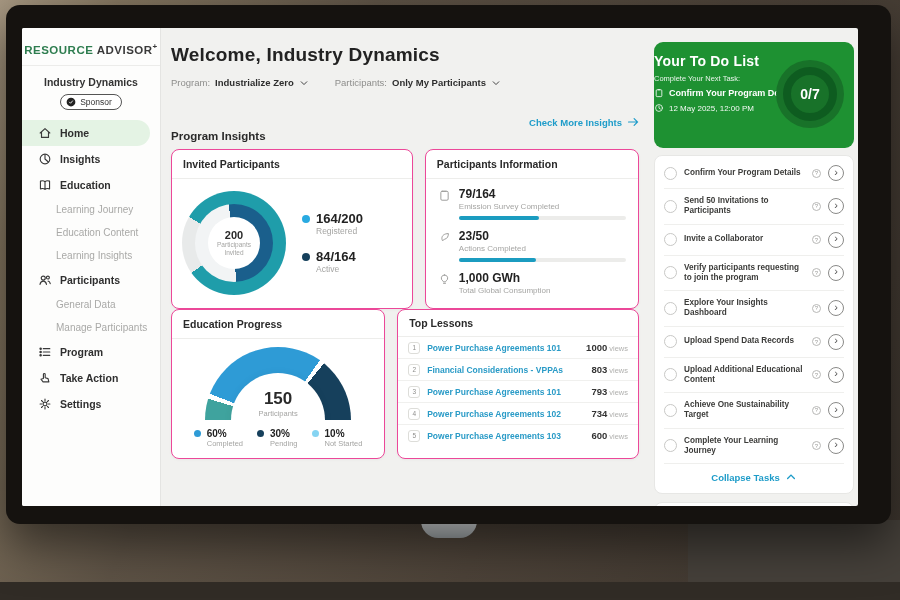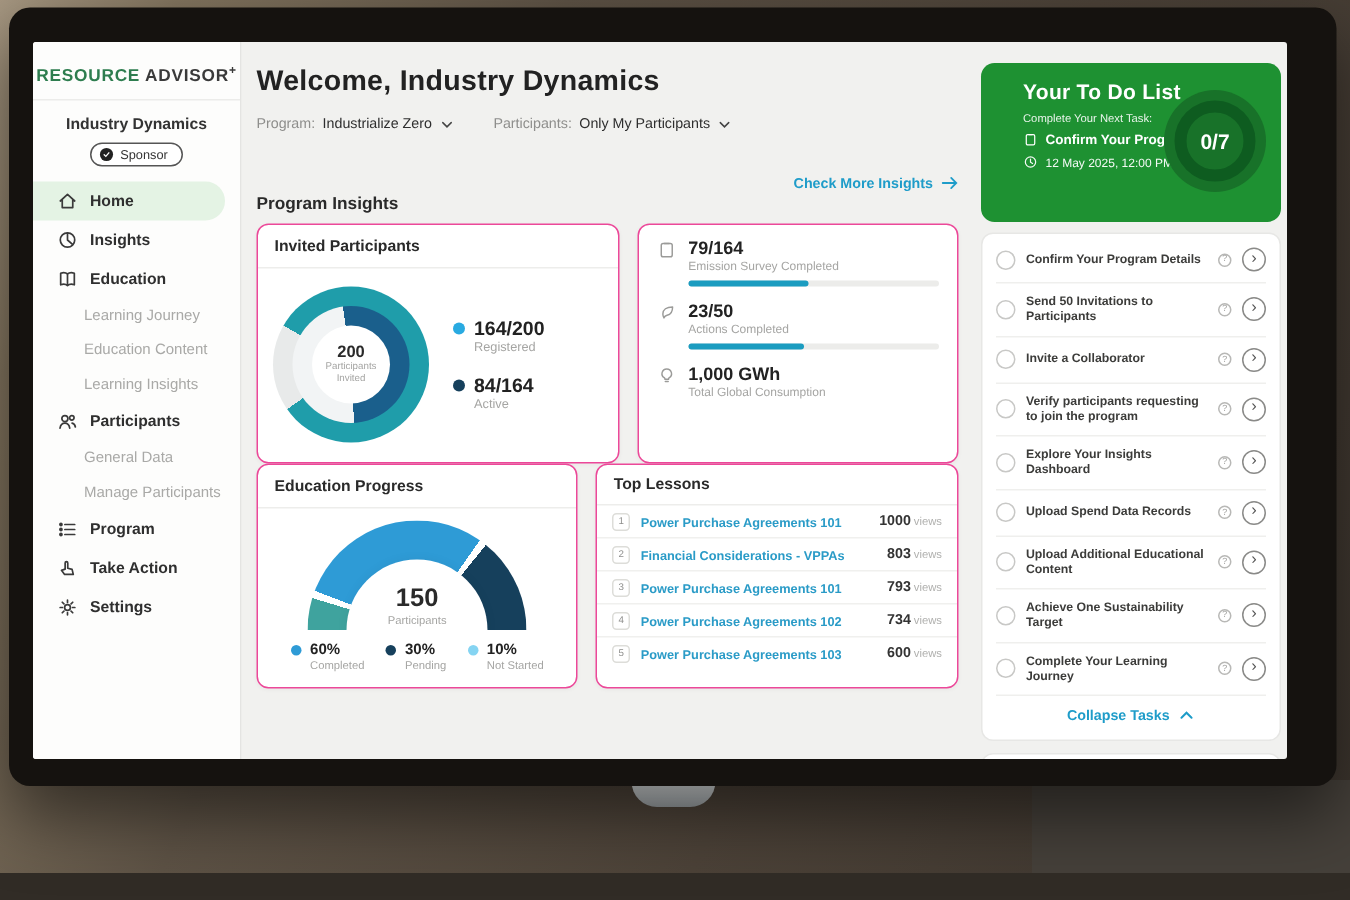--- a/index.html
+++ b/index.html
@@ -43,21 +43,21 @@
   .nav-item.sub { font-weight:normal; color:#a9a9a7; padding-left:34px; font-size:10px; }
   .nav-ic { width:14px; height:14px; display:inline-flex; color:#3a3a3a; }
   .nav-ic svg { width:14px; height:14px; }
 
   
   .main { position:absolute; left:139px; top:0; width:486px; height:100%; padding:16px 8px 0 10px; }
   .h1 { font-size:19px; font-weight:bold; color:#222; letter-spacing:.2px; }
   .filters { display:flex; align-items:center; gap:26px; margin-top:11px; font-size:9.5px; }
   .f-group { display:flex; align-items:center; gap:5px; }
   .f-label { color:#8e8e8c; }
-  .f-value { display:flex; align-items:flex-end; gap:5px; font-weight:normal; color:#2e2e2e;
+  .f-value { display:flex; align-items:flex-end; gap:5px; font-weight:bold; color:#2e2e2e;
     background:none; border:none; font-size:9.5px; font-family:inherit; cursor:pointer; }
   .f-value svg { width:10px; height:10px; }
   .section-row { display:flex; align-items:center; justify-content:space-between; margin-top:14px; margin-bottom:7px; }
   .section-title { font-size:11.5px; font-weight:bold; color:#2a2a2a;margin-top:28px; }
   .link { display:flex; align-items:center; gap:5px; color:#1e9cc9; font-size:9.5px; font-weight:bold;
     background:none; border:none; font-family:inherit; cursor:pointer; }
   .link svg { width:12px; height:12px; }
   .cards-row { display:flex; gap:12px; }
   .card { background:#fff; border:1px solid #ec4899; border-radius:8px; box-shadow:0 1px 3px rgba(0,0,0,.04); }
   .card-head { padding:8px 11px; border-bottom:1px solid #ededeb; font-size:10.5px; font-weight:bold; color:#2a2a2a; }
@@ -112,21 +112,21 @@
   .lesson-row { display:flex; align-items:center; gap:7px; padding:4.5px 10px; border-bottom:1px solid #f0f0ee; }
   .lesson-row:last-child { border-bottom:none; }
   .rank { width:12px; height:12px; border:1px solid #ddddd9; border-radius:3px; font-size:6.5px; color:#8e8e8c;
     display:flex; align-items:center; justify-content:center; flex:0 0 auto; }
   .lesson-title { flex:1; font-size:8.5px; font-weight:bold; color:#2a9bc7; cursor:pointer; }
   .views-num { font-size:9.5px; font-weight:bold; color:#333; }
   .views-suffix { font-size:7.5px; color:#b0b0ae; margin-left:2px; }
 
   
   .rightcol { position:absolute; left:632px; top:14px; width:200px; }
-  .todo-panel { background:#1e9132; border-radius:9px; padding:11px 28px; color:#fff; position:relative; height:106px; }
+  .todo-panel { background:#1e9132; border-radius:9px; padding:11px 0; color:#fff; position:relative; height:106px; }
   .todo-title { font-size:14px; font-weight:bold; letter-spacing:.2px; }
   .todo-sub { font-size:7.5px; margin-top:5px; opacity:.9; }
   .todo-task-line, .todo-date-line { display:flex; align-items:center; gap:5px; margin-top:5px; }
   .todo-task-line { font-size:9px; font-weight:bold; }
   .todo-date-line { font-size:8px; opacity:.95; }
   .todo-panel svg.wic { width:10px; height:10px; flex:0 0 auto; }
   .todo-ring { position:absolute; right:10px; top:18px; width:68px; height:68px; border-radius:50%;
     background:#187229; display:flex; align-items:center; justify-content:center; }
   .todo-ring::before { content:""; position:absolute; inset:7px; border-radius:50%; border:8px solid #0e5c20; }
   .todo-ring-val { position:relative; font-size:14px; font-weight:bold; color:#fff; }
@@ -310,20 +310,21 @@
                 <span>
                   <div class="legend-val">84/164</div>
                   <div class="legend-lbl">Active</div>
                 </span>
               </div>
             </div>
           </div>
         </div>
 
         <div class="card card-info">
+          <div class="card-head">Participants Information</div>
           <div class="info-body">
             <div class="info-row">
               <span class="info-ic"><svg viewBox="0 0 16 16" fill="none" stroke="currentColor" stroke-width="1.2" stroke-linecap="round">
                     <rect x="3.5" y="2.8" width="9" height="11" rx="1.5"></rect>
                     <path d="M6 2.8h4"></path>
                   </svg></span>
               <div class="info-col">
                 <div class="info-val">79/164</div>
                 <div class="info-lbl">Emission Survey Completed</div>
                 <div class="bar">

